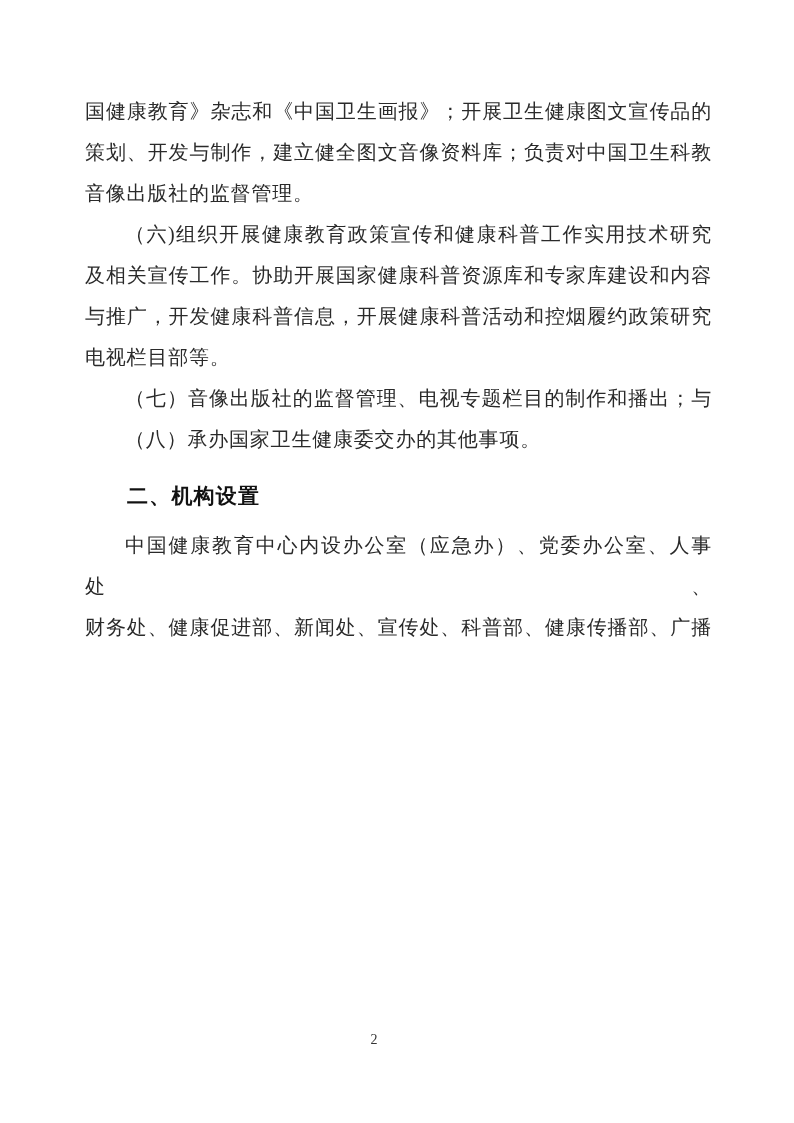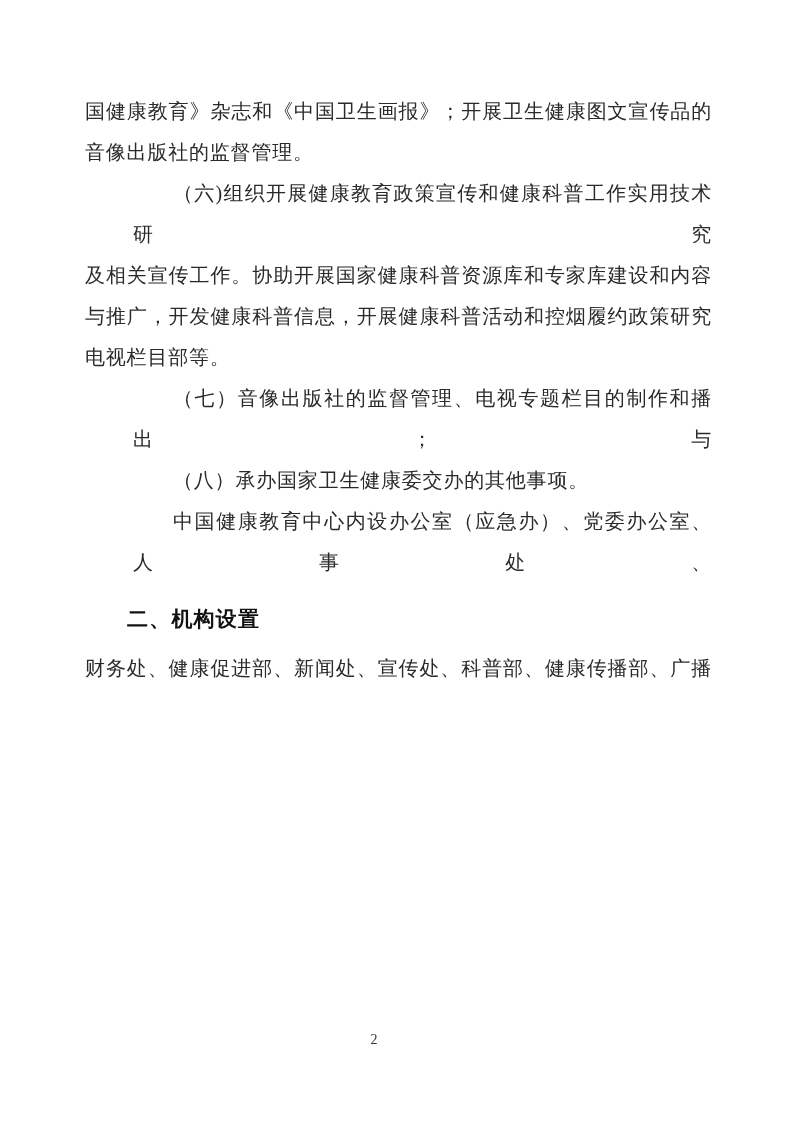--- a/index.html
+++ b/index.html
@@ -28,21 +28,20 @@
     line-height: 41px;
     text-align: justify;
     text-justify: inter-ideograph;
     white-space: normal;
   }
   .justify-full {
     text-align-last: justify;
   }
   .indent {
     text-indent: 2em;
-    margin-left: 48px;
   }
   .heading {
     font-family: "Liberation Sans", "DejaVu Sans", sans-serif;
     font-weight: bold;
     font-size: 21px;
     color: #111111;
     letter-spacing: 1.2px;
     margin: 15px 0 9px 0;
     text-align: left;
     text-align-last: left;
@@ -59,27 +58,28 @@
     font-size: 14px;
     color: #333333;
   }
 </style>
 </head>
 <body>
 
 <div class="page">
   <div class="content" id="doc-content">
       <div class="line justify-full">国健康教育》杂志和《中国卫生画报》；开展卫生健康图文宣传品的</div>
+      <div class="line justify-full">策划、开发与制作，建立健全图文音像资料库；负责对中国卫生科教</div>
       <div class="line">音像出版社的监督管理。</div>
       <div class="line indent justify-full">（六)组织开展健康教育政策宣传和健康科普工作实用技术研究</div>
       <div class="line justify-full">及相关宣传工作。协助开展国家健康科普资源库和专家库建设和内容</div>
       <div class="line justify-full">与推广，开发健康科普信息，开展健康科普活动和控烟履约政策研究</div>
       <div class="line">电视栏目部等。</div>
       <div class="line indent justify-full">（七）音像出版社的监督管理、电视专题栏目的制作和播出；与</div>
       <div class="line indent">（八）承办国家卫生健康委交办的其他事项。</div>
+      <div class="line heading indent">二、机构设置</div>
       <div class="line indent justify-full">中国健康教育中心内设办公室（应急办）、党委办公室、人事处、</div>
-      <div class="line heading indent">二、机构设置</div>
       <div class="line justify-full">财务处、健康促进部、新闻处、宣传处、科普部、健康传播部、广播</div>
     </div>
   <div class="footer">
     <span class="page-number">2</span>
   </div>
 </div>
 
 </body></html>

